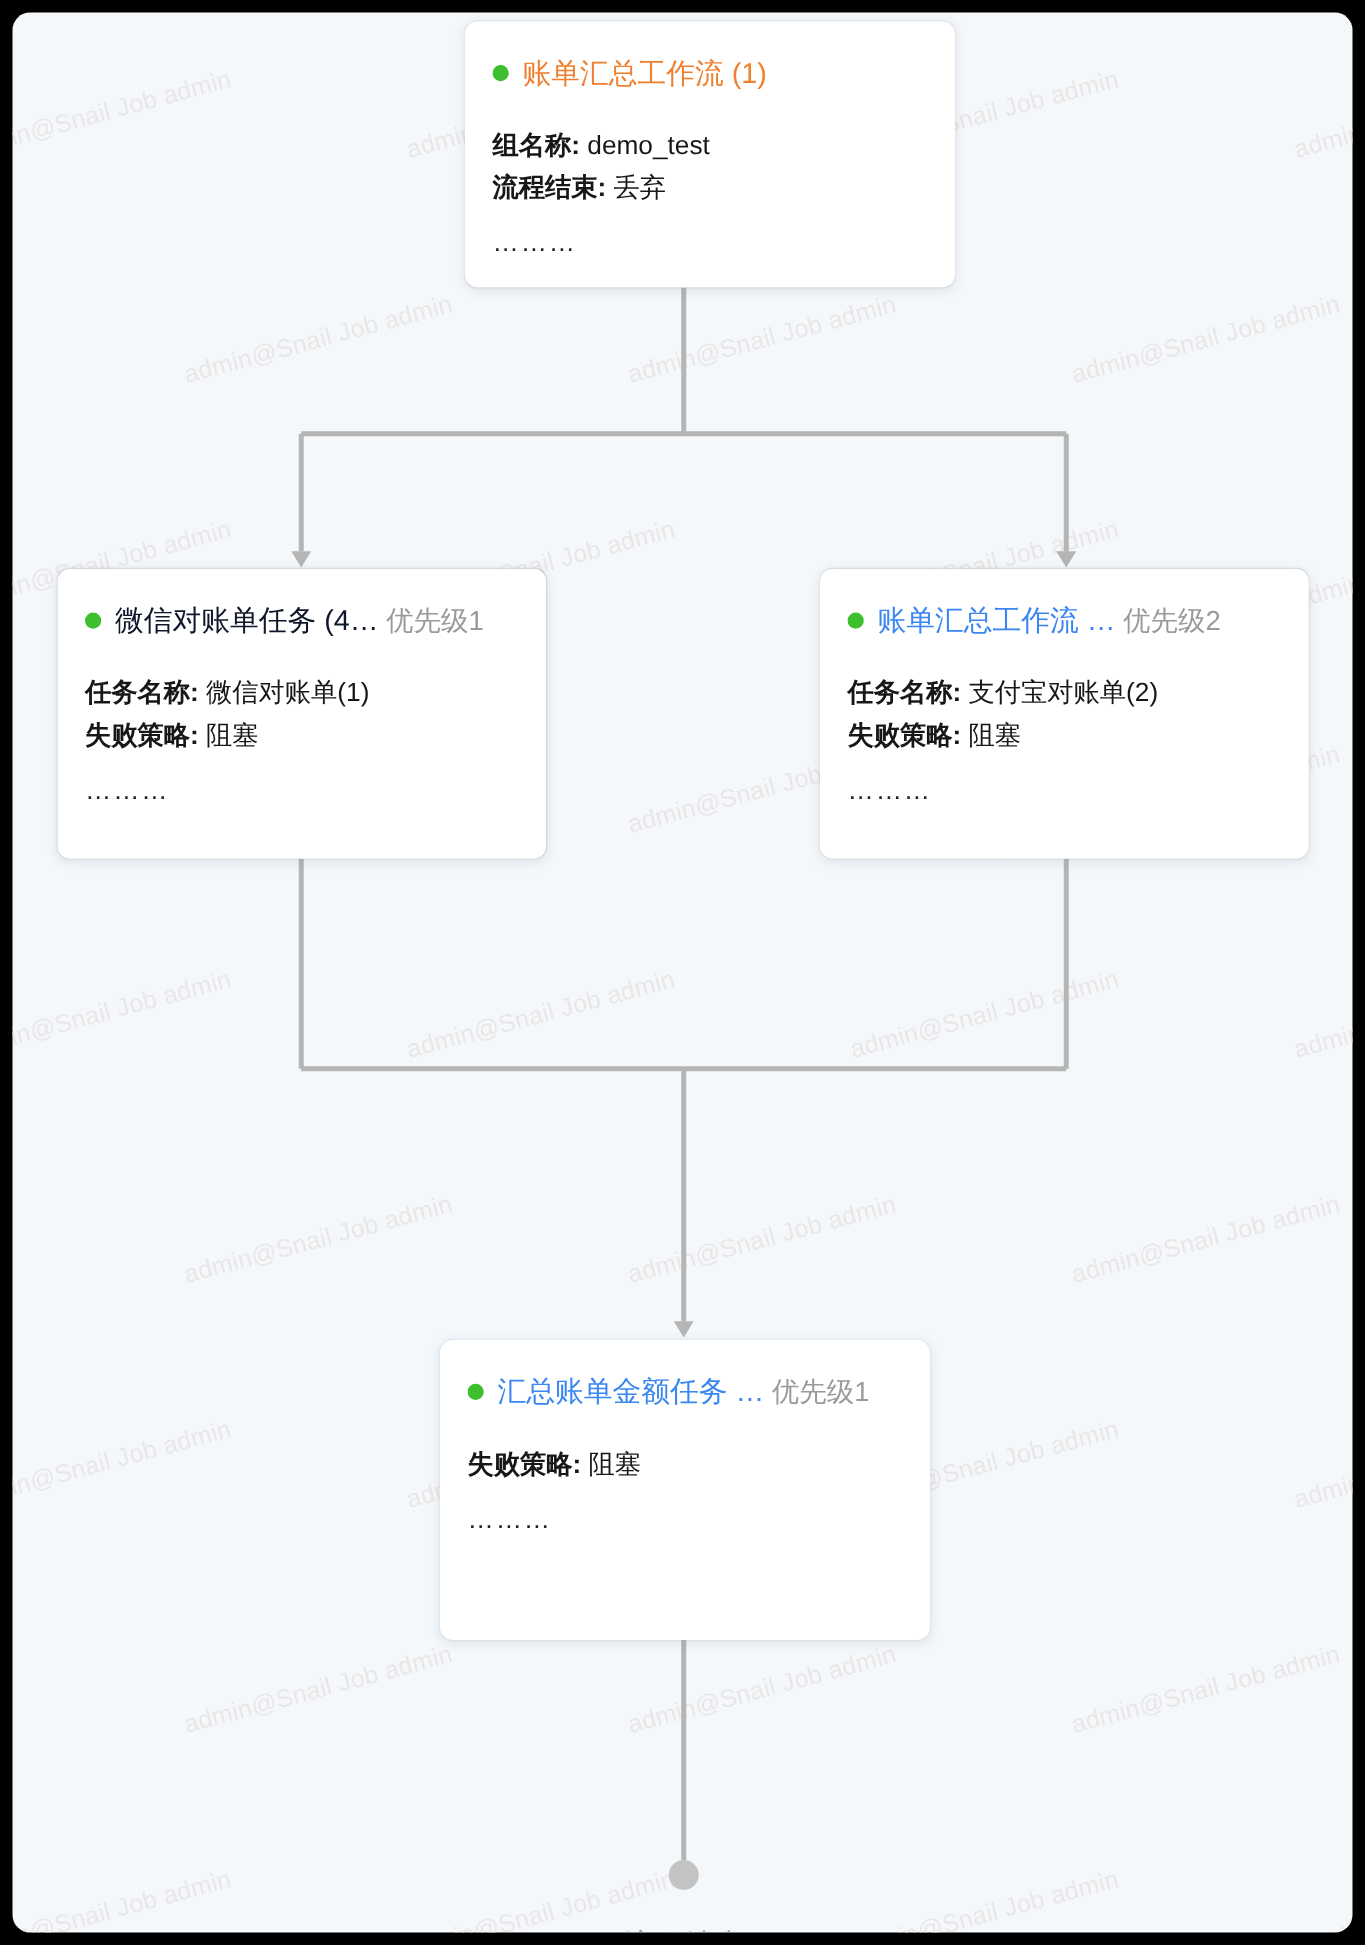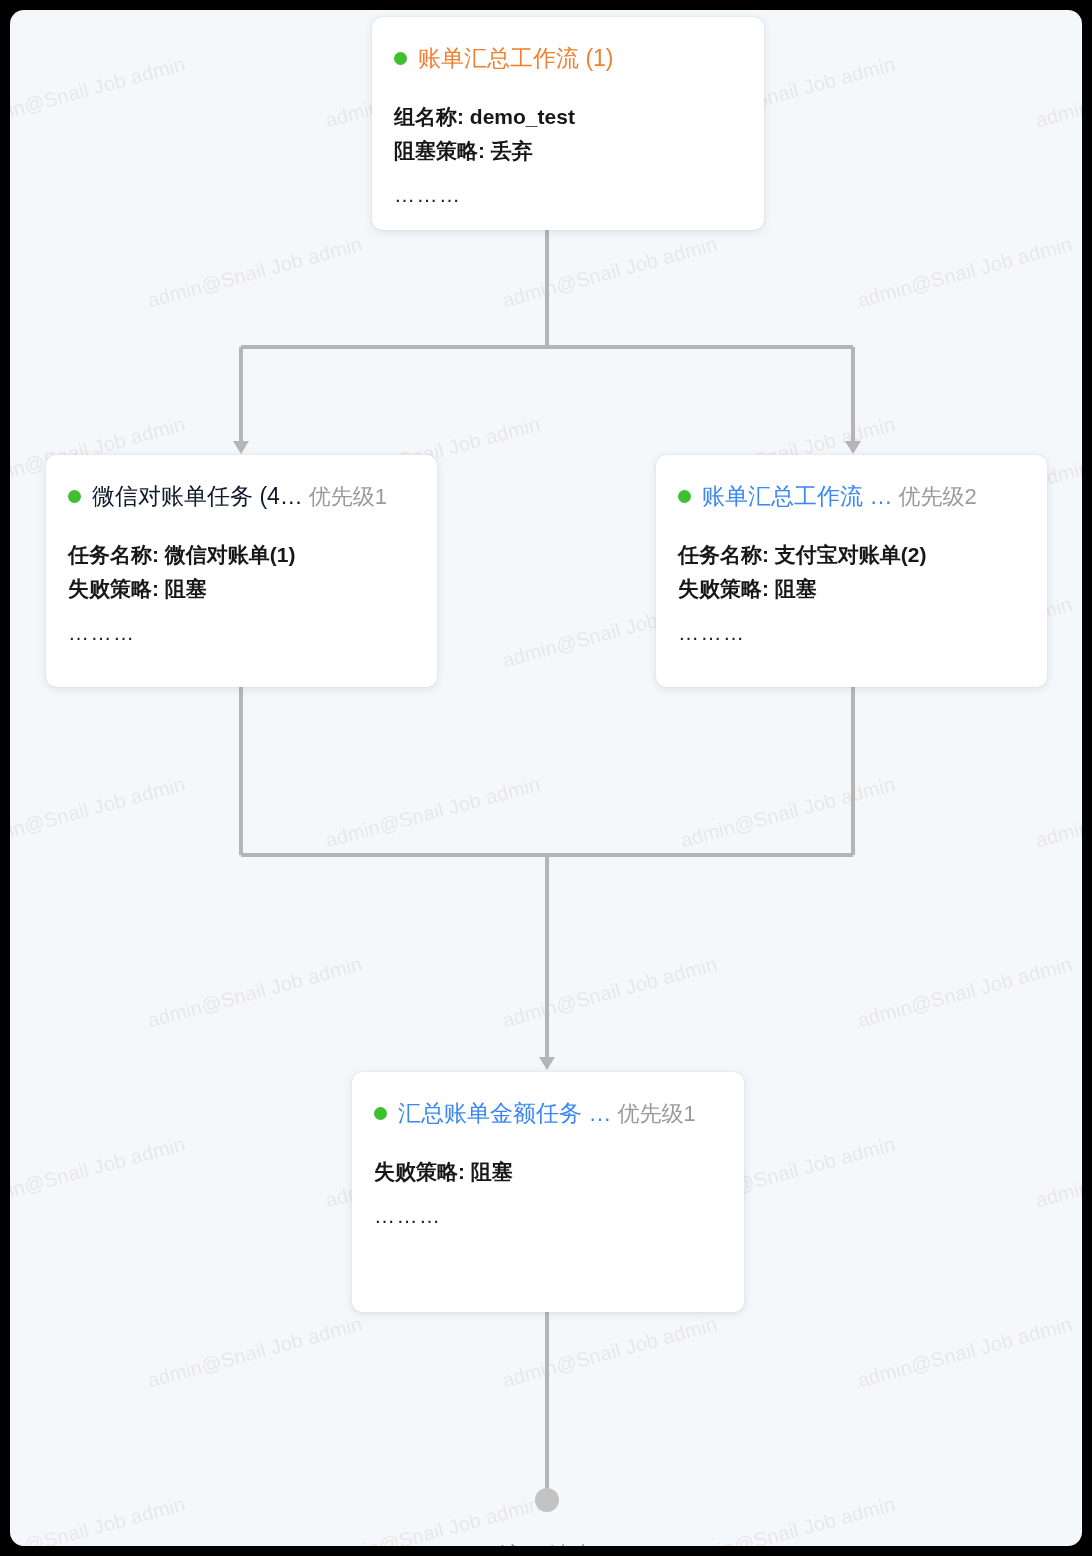--- a/index.html
+++ b/index.html
@@ -108,21 +108,21 @@
   .field {
     font-size: 21px;
     color: #171717;
     line-height: 1.62;
     white-space: nowrap;
   }
   .field .k {
     font-weight: 700;
   }
   .field .v {
-    font-weight: 700;
+    font-weight: 400;
   }
   .dots {
     margin-top: 16px;
     font-size: 21px;
     color: #202020;
     letter-spacing: 1.5px;
     line-height: 1;
   }
 
   
@@ -217,21 +217,21 @@
       <span class="dot" style="background: rgb(61, 191, 46);"></span>
       <span class="node-title title-orange" style="color: rgb(240, 128, 48);">账单汇总工作流 (1)</span>
       <span class="node-suffix"></span>
     </div>
     <div class="node-body">
       <div class="field">
         <span class="k">组名称:</span>
         <span class="v">demo_test</span>
       </div>
       <div class="field">
-        <span class="k">阻塞策略:</span>
+        <span class="k">流程结束:</span>
         <span class="v">丢弃</span>
       </div>
       <div class="dots">………</div>
     </div>
   </div>
 
   <div class="node" id="node-1" style="left:36px; top:445px; width:391px; height:232px;">
     <div class="node-head">
       <span class="dot" style="background: rgb(61, 191, 46);"></span>
       <span class="node-title title-blue" style="color: #0f172a;">微信对账单任务 (4…</span>

